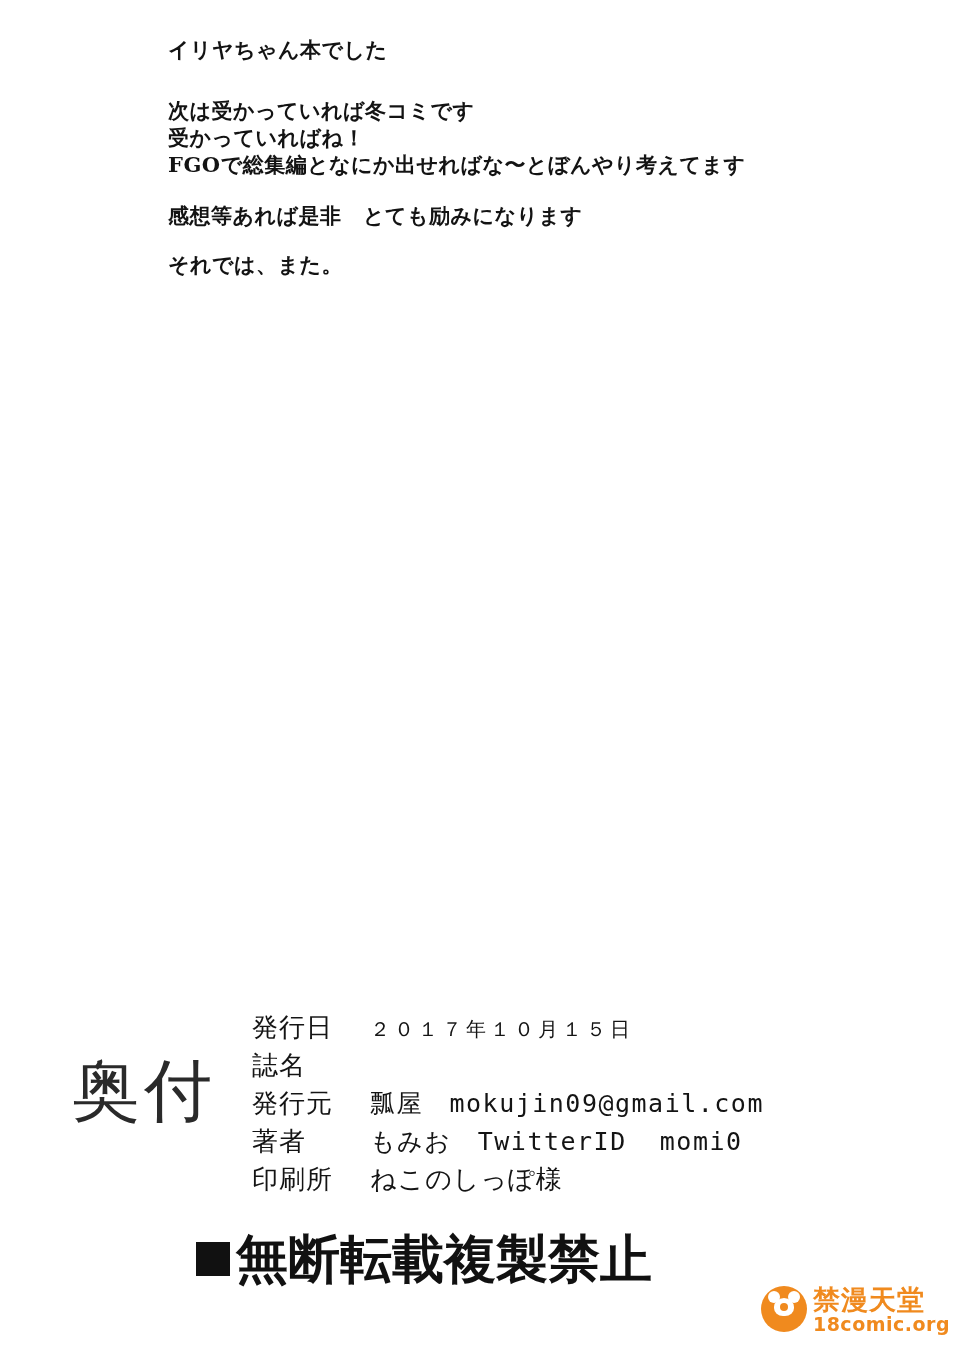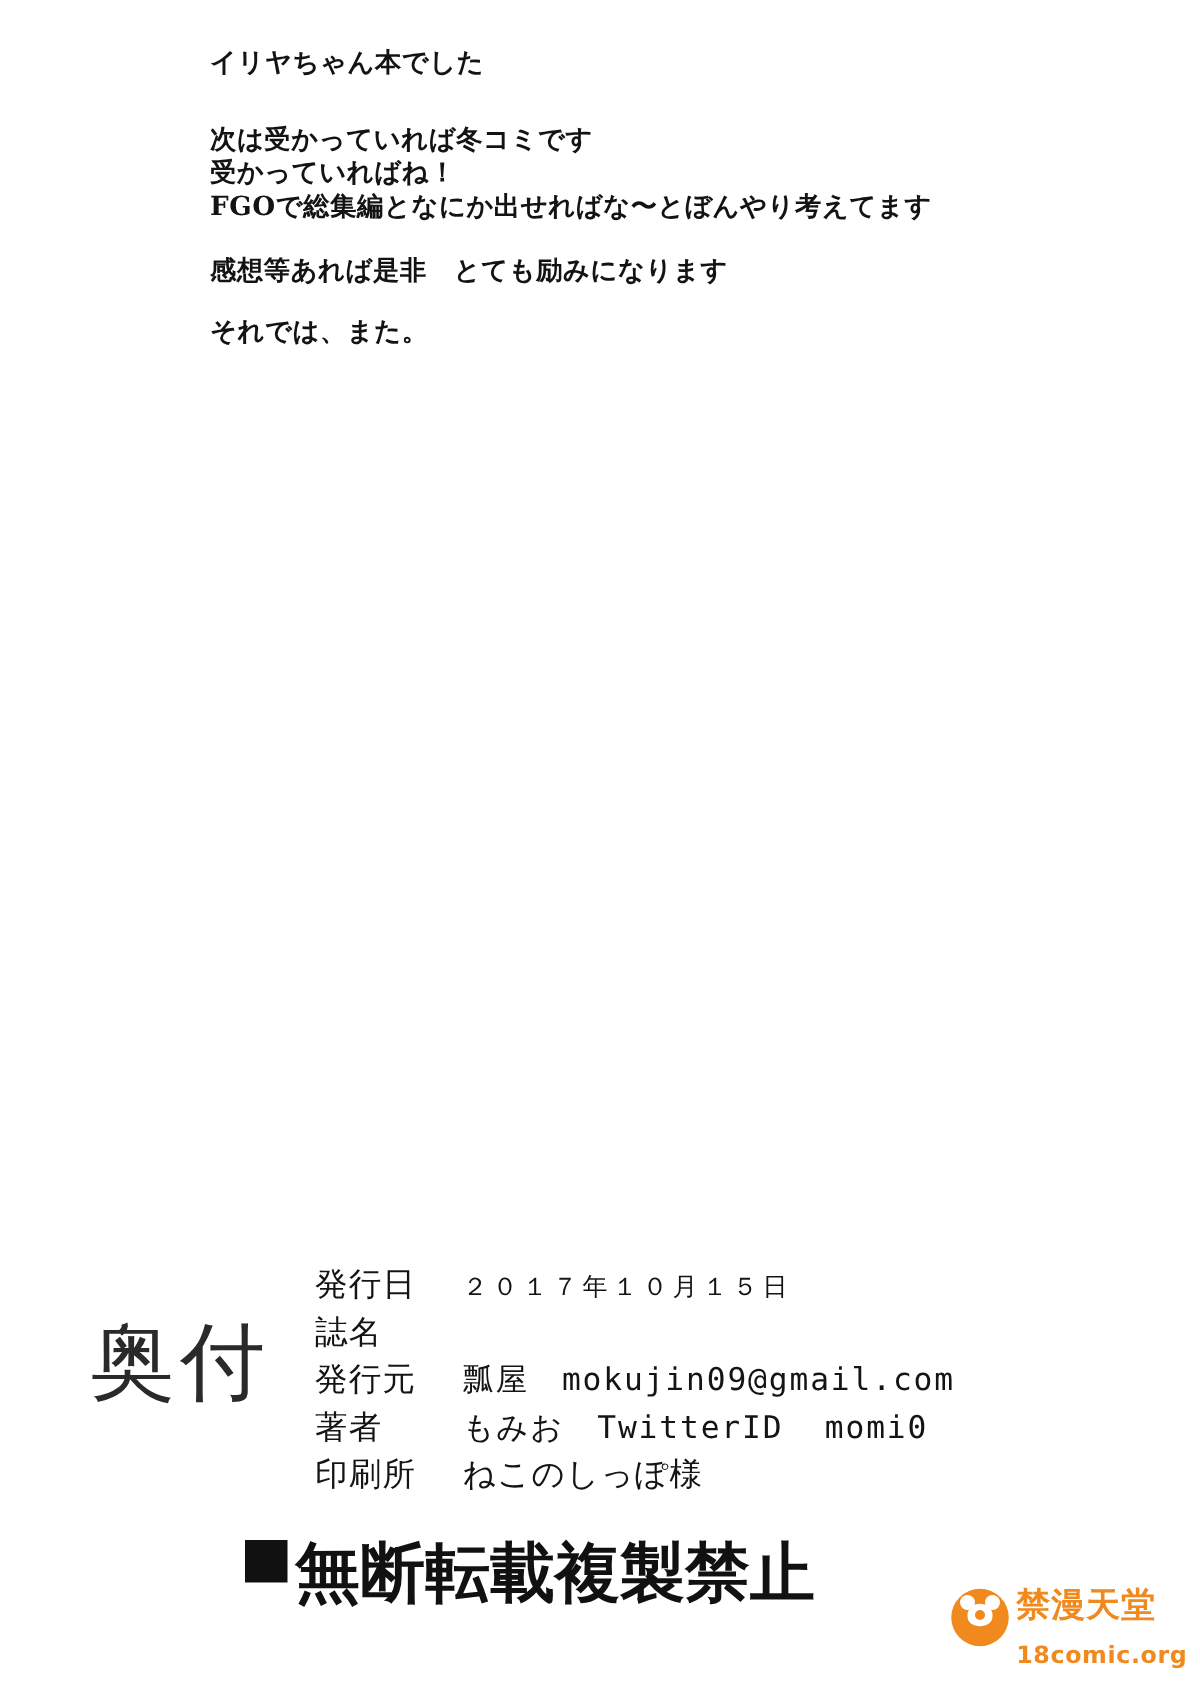--- a/index.html
+++ b/index.html
@@ -87,20 +87,21 @@
     font-size: 20px;
     letter-spacing: 4px;
   }
 
   
   .warning {
     position: absolute;
     left: 196px;
     top: 1232px;
     display: flex;
+    align-items: center;
   }
   .warning-square {
     width: 34px;
     height: 34px;
     background: #111111;
     margin-right: 6px;
   }
   .warning-text {
     font-family: "DejaVu Sans", sans-serif;
     font-weight: bold;
@@ -166,21 +167,21 @@
     color: #f08a1e;
     letter-spacing: 1px;
     white-space: pre;
   }
   .wm-url {
     font-family: "DejaVu Sans", sans-serif;
     font-weight: bold;
     font-size: 19px;
     color: #f08a1e;
     letter-spacing: 0.5px;
-    margin-top: 17px;
+    margin-top: 2px;
     white-space: pre;
   }
 </style>
 </head>
 <body>
 
 <div class="afterword">
   <div class="line">イリヤちゃん本でした</div>
   <div class="gap-lg"></div>
   <div class="line">次は受かっていれば冬コミです</div>

